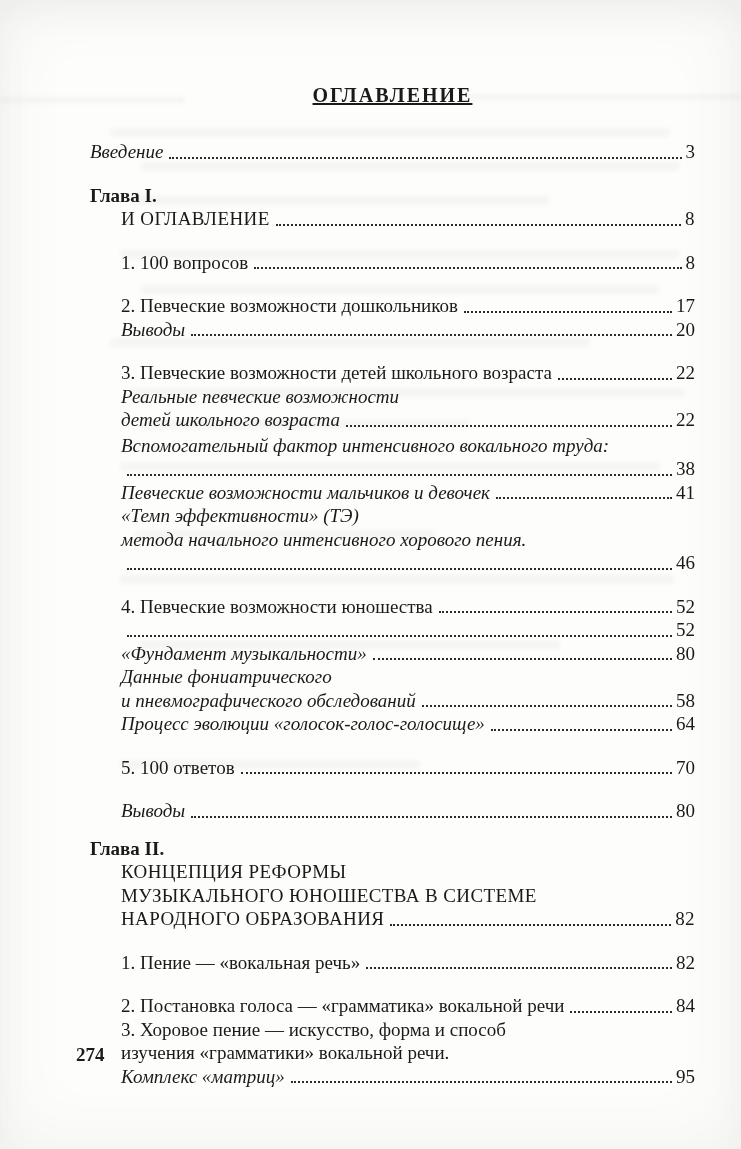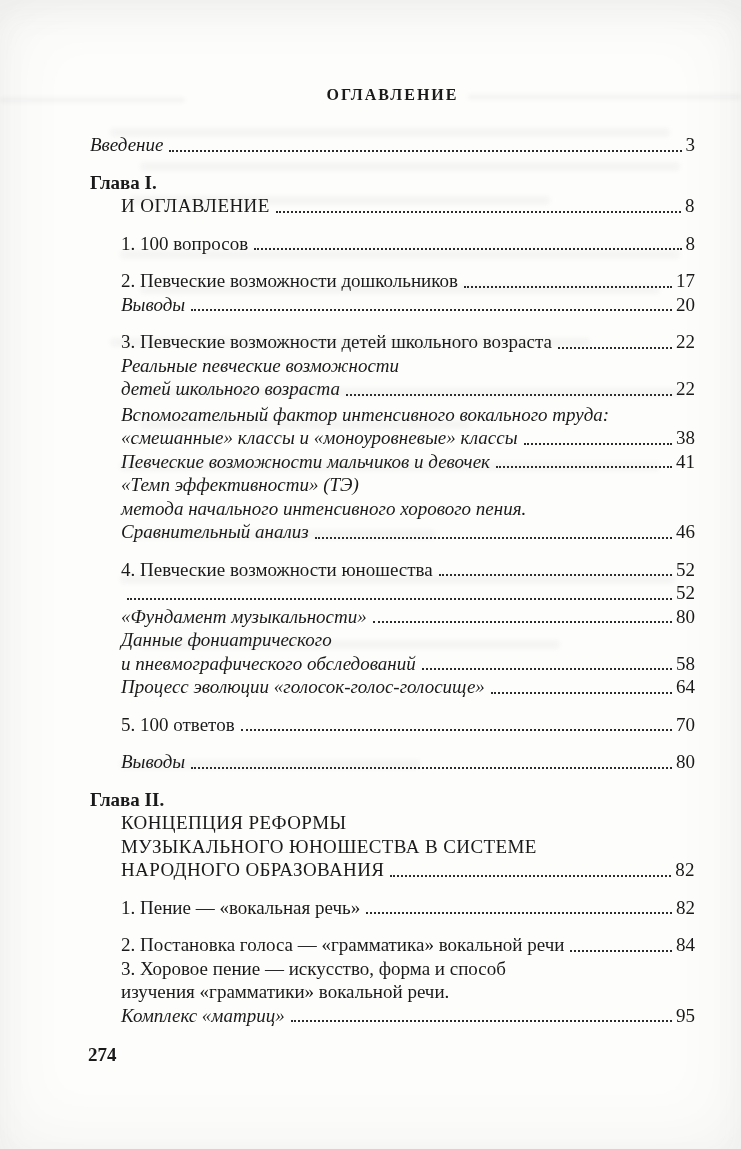--- a/index.html
+++ b/index.html
@@ -15,24 +15,25 @@
     color: #1a1a1a;
   }
   .content {
     position: relative;
     z-index: 2;
     padding: 84px 46px 0 90px;
   }
   .toc-title {
     text-align: center;
     font-weight: bold;
-    font-size: 16px;
+    font-size: 20px;
     letter-spacing: 2px;
     line-height: 22px;
-    margin: 0 0 27px 0;
+    margin: 0 0 34px 0;
+    text-decoration: underline;
   }
   .toc-list { }
   .toc-row {
     display: flex;
     align-items: flex-end;
     font-size: 19px;
     line-height: 23.5px;
     white-space: nowrap;
   }
   .toc-row .label { white-space: normal; }
@@ -45,25 +46,25 @@
   .toc-row .pagenum {
     flex: 0 0 auto;
     text-align: right;
   }
   .style-italic .label, .style-italic .pagenum { font-style: italic; }
   .style-italic .pagenum { font-style: normal; }
   .style-bold { font-weight: bold; }
   .style-caps { letter-spacing: 0.4px; }
   .indent-1 { padding-left: 31px; }
   .gap-sm { margin-top: 2px; }
-  .gap-md { margin-top: 14px; }
+  .gap-md { margin-top: 20px; }
   .gap-lg { margin-top: 14px; }
   .folio {
     position: absolute;
-    left: 88px;
+    left: 76px;
     top: 1044px;
     font-weight: bold;
     font-size: 19px;
     z-index: 2;
   }
   
   .showthrough { position: absolute; inset: 0; z-index: 1; pointer-events: none; }
   .showthrough div {
     position: absolute;
     background: #8d94a0;
@@ -156,39 +157,37 @@
         <div class="toc-row style-italic indent-1">
     <span class="label">детей школьного возраста</span>
     <span class="dots"></span>
     <span class="pagenum">22</span>
   </div>
         <div class="toc-row style-italic indent-1 gap-sm">
     <span class="label">Вспомогательный фактор интенсивного вокального труда:</span>
 
   </div>
         <div class="toc-row style-italic indent-1">
-    <span class="label">«смешанные» классы и «моноуровневые» классы</span>
     <span class="dots"></span>
     <span class="pagenum">38</span>
   </div>
         <div class="toc-row style-italic indent-1">
     <span class="label">Певческие возможности мальчиков и девочек</span>
     <span class="dots"></span>
     <span class="pagenum">41</span>
   </div>
         <div class="toc-row style-italic indent-1">
     <span class="label">«Темп эффективности» (ТЭ)</span>
 
   </div>
         <div class="toc-row style-italic indent-1">
     <span class="label">метода начального интенсивного хорового пения.</span>
 
   </div>
         <div class="toc-row style-italic indent-1">
-    <span class="label">Сравнительный анализ</span>
     <span class="dots"></span>
     <span class="pagenum">46</span>
   </div>
         <div class="toc-row style-regular indent-1 gap-md">
     <span class="label">4. Певческие возможности юношества</span>
     <span class="dots"></span>
     <span class="pagenum">52</span>
   </div>
         <div class="toc-row style-italic indent-1">
     <span class="dots"></span>

